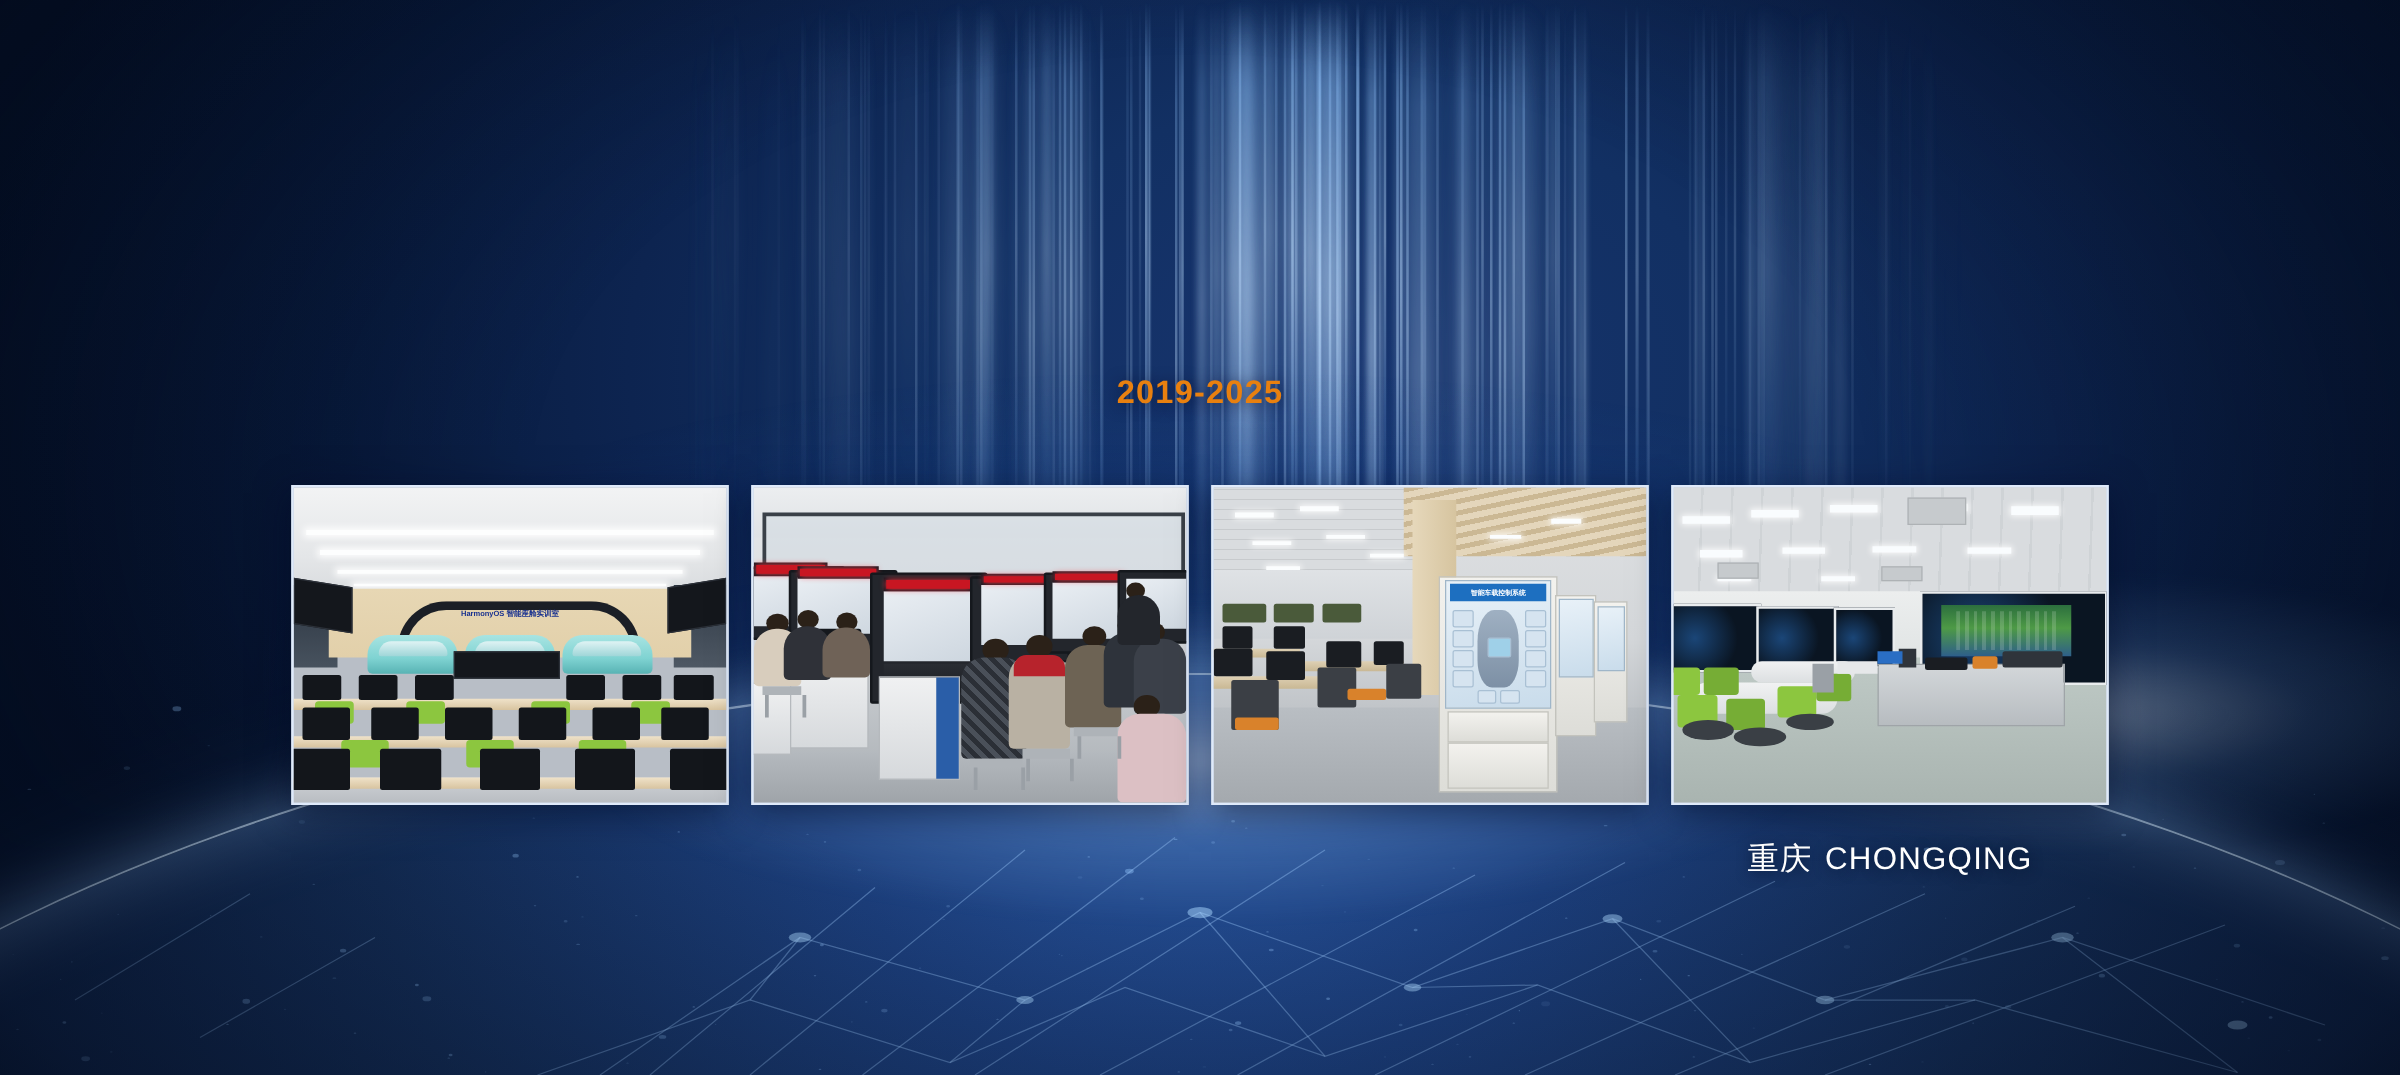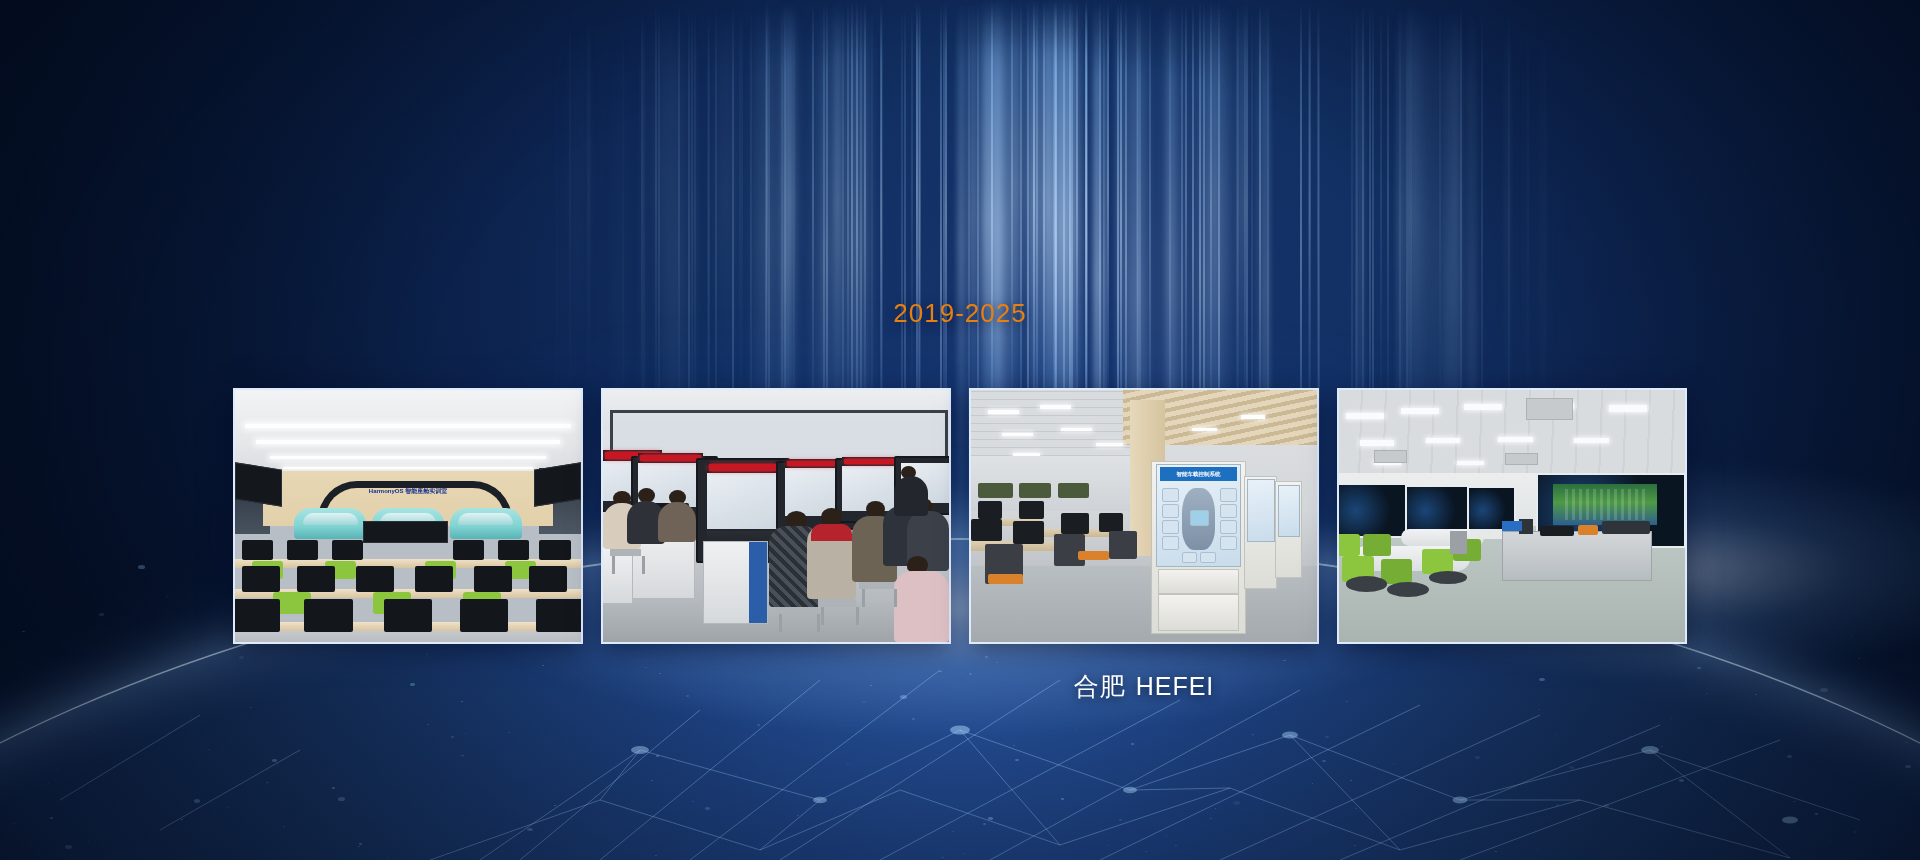--- a/index.html
+++ b/index.html
@@ -135,21 +135,21 @@
   }
   .headline .hl-brand { color: #e8800f; }
   .headline .hl-rest  { color: #ffffff; }
 
   .years {
     position: absolute;
     top: 298px;
     left: 0; right: 0;
     text-align: center;
     font-size: 26px;
-    font-weight: normal;
+    font-weight: bold;
     color: #e8800f;
     letter-spacing: 1px;
     text-shadow: 0 2px 12px rgba(5,20,50,0.7);
   }
 
   .cards {
     position: absolute;
     top: 388px;
     left: 0; right: 0;
     display: flex;
@@ -862,23 +862,20 @@
             <div class="p3-chair" style="left:4%;top:61%;width:11%;height:16%;"></div>
             <div class="p3-chair" style="left:24%;top:57%;width:9%;height:13%;"></div>
             <div class="p3-chair or" style="left:5%;top:73%;width:10%;height:4%;"></div>
             <div class="p3-chair or" style="left:31%;top:64%;width:9%;height:3.5%;"></div>
             <div class="p3-chair" style="left:40%;top:56%;width:8%;height:11%;"></div>
             <div class="p3-mod" style="left:2%;top:37%;width:10%;height:6%;background:#4a5a3a;border:none;"></div>
             <div class="p3-mod" style="left:14%;top:37%;width:9%;height:6%;background:#4a5a3a;border:none;"></div>
             <div class="p3-mod" style="left:25%;top:37%;width:9%;height:6%;background:#4a5a3a;border:none;"></div>
           </div>
         </div>
-        <div class="caption">
-          <span class="cn">合肥</span><span>HEFEI</span>
-        </div>
       </div>
 
       <div class="card">
         <div class="photo">
           <div class="photo-inner">
             <div class="p4-bg"></div>
             <div class="p4-ceil"></div>
             <div class="p4-lamp" style="left:2%;top:9%;width:11%;height:2.6%;"></div>
             <div class="p4-lamp" style="left:18%;top:7%;width:11%;height:2.6%;"></div>
             <div class="p4-lamp" style="left:36%;top:5.5%;width:11%;height:2.6%;"></div>
@@ -926,17 +923,20 @@
             <div class="p4-chair" style="left:24%;top:63%;width:9%;height:10%;"></div>
             <div class="p4-chair g" style="left:33%;top:59%;width:8%;height:9%;"></div>
             <div style="position:absolute;left:2%;top:74%;width:12%;height:6%;background:#3a3f45;border-radius:50%;"></div>
             <div style="position:absolute;left:14%;top:76%;width:12%;height:6%;background:#3a3f45;border-radius:50%;"></div>
             <div style="position:absolute;left:26%;top:72%;width:11%;height:5%;background:#3a3f45;border-radius:50%;"></div>
             <div style="position:absolute;left:32%;top:56%;width:5%;height:9%;background:#9aa0a6;"></div>
             <div style="position:absolute;left:38%;top:55%;width:9%;height:4%;background:#e6e8ea;"></div>
             <div style="position:absolute;left:47%;top:52%;width:6%;height:4%;background:#2a6ec4;"></div>
           </div>
         </div>
+        <div class="caption">
+          <span class="cn">重庆</span><span>CHONGQING</span>
+        </div>
       </div>
 
     </div>
   </div>
 </div>
 
 </body></html>

